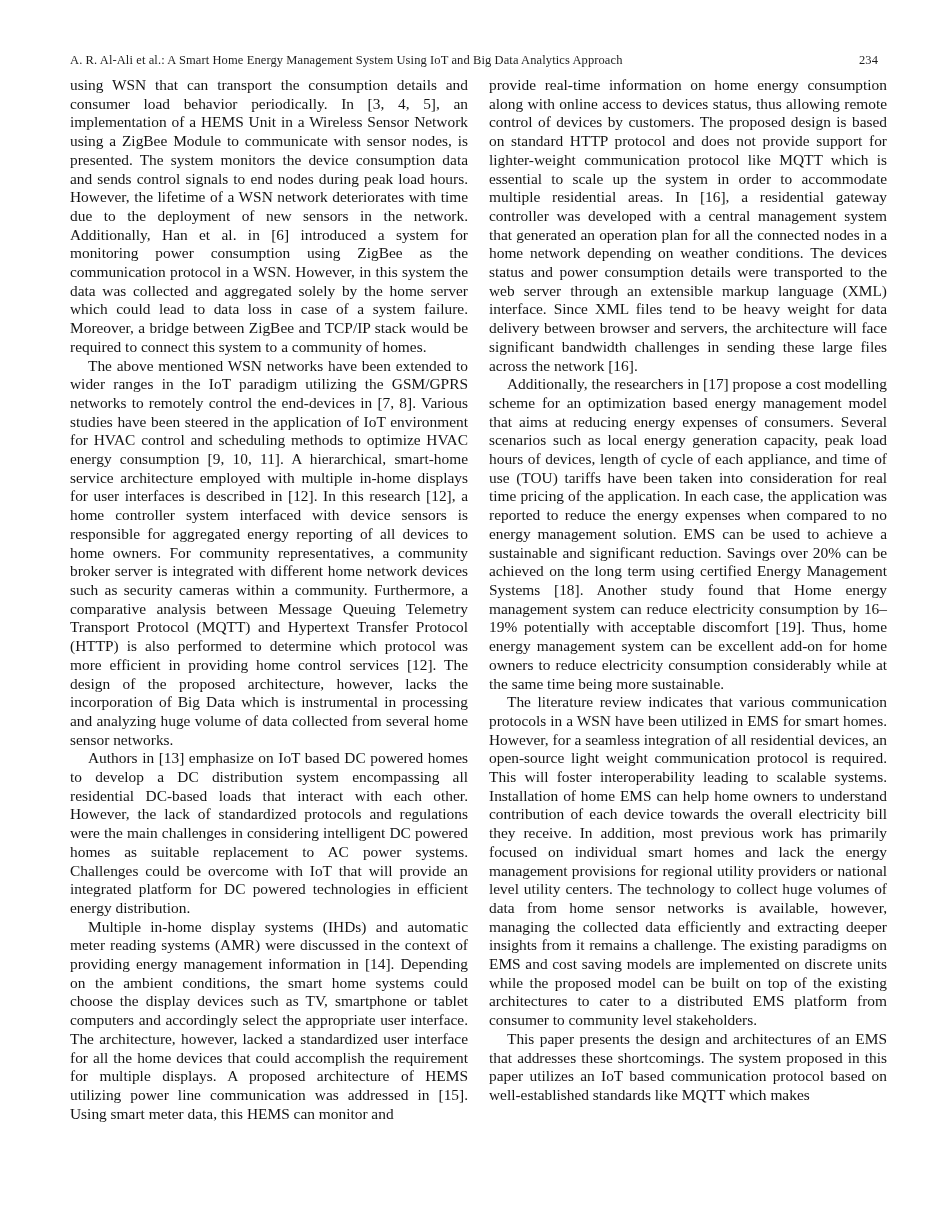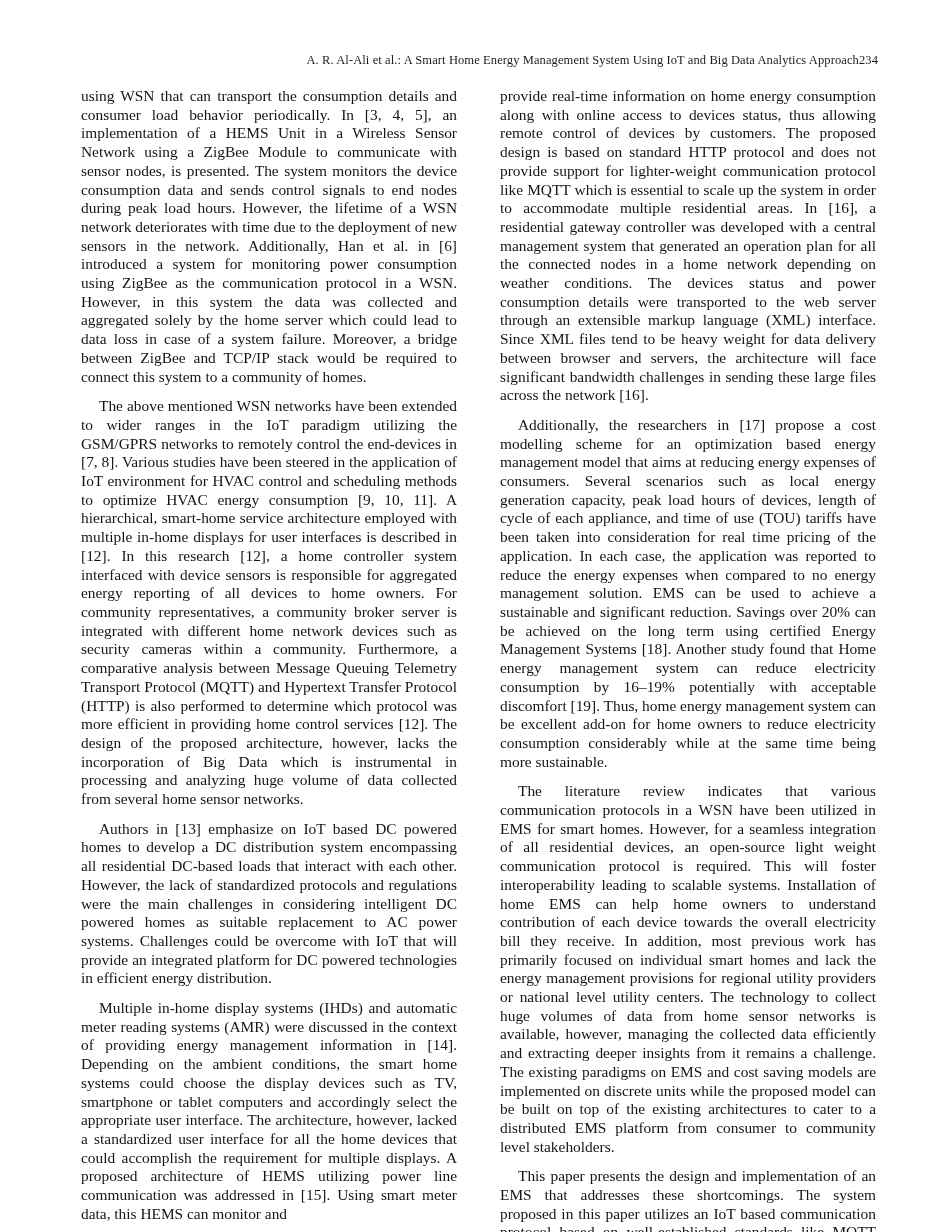--- a/index.html
+++ b/index.html
@@ -15,21 +15,21 @@
     color: #161616;
     font-family: "Liberation Serif", serif;
     overflow: hidden;
   }
   .running-header {
     position: absolute;
     top: 53px;
     left: 70px;
     width: 808px;
     display: flex;
-    justify-content: flex-end;
+    justify-content: space-between;
     align-items: baseline;
     font-size: 12.5px;
     letter-spacing: 0.1px;
     color: #1c1c1c;
   }
   .body-columns {
     position: absolute;
     top: 76px;
     left: 70px;
     width: 818px;
@@ -37,21 +37,21 @@
     gap: 21px;
   }
   .col {
     width: 398px;
     font-size: 15.4px;
     line-height: 18.7px;
     text-align: justify;
     color: #141414;
   }
   .col p {
-    margin: 11px;
+    margin: 0;
     text-indent: 18px;
   }
   .col p.no-indent {
     text-indent: 0;
   }
 </style>
 </head>
 <body>
 
 <div class="page">
@@ -67,18 +67,18 @@
       <p class="no-indent">using WSN that can transport the consumption details and consumer load behavior periodically. In [3, 4, 5], an implementation of a HEMS Unit in a Wireless Sensor Network using a ZigBee Module to communicate with sensor nodes, is presented. The system monitors the device consumption data and sends control signals to end nodes during peak load hours. However, the lifetime of a WSN network deteriorates with time due to the deployment of new sensors in the network. Additionally, Han et al. in [6] introduced a system for monitoring power consumption using ZigBee as the communication protocol in a WSN. However, in this system the data was collected and aggregated solely by the home server which could lead to data loss in case of a system failure. Moreover, a bridge between ZigBee and TCP/IP stack would be required to connect this system to a community of homes.</p>
       <p>The above mentioned WSN networks have been extended to wider ranges in the IoT paradigm utilizing the GSM/GPRS networks to remotely control the end-devices in [7, 8]. Various studies have been steered in the application of IoT environment for HVAC control and scheduling methods to optimize HVAC energy consumption [9, 10, 11]. A hierarchical, smart-home service architecture employed with multiple in-home displays for user interfaces is described in [12]. In this research [12], a home controller system interfaced with device sensors is responsible for aggregated energy reporting of all devices to home owners. For community representatives, a community broker server is integrated with different home network devices such as security cameras within a community. Furthermore, a comparative analysis between Message Queuing Telemetry Transport Protocol (MQTT) and Hypertext Transfer Protocol (HTTP) is also performed to determine which protocol was more efficient in providing home control services [12]. The design of the proposed architecture, however, lacks the incorporation of Big Data which is instrumental in processing and analyzing huge volume of data collected from several home sensor networks.</p>
       <p>Authors in [13] emphasize on IoT based DC powered homes to develop a DC distribution system encompassing all residential DC-based loads that interact with each other. However, the lack of standardized protocols and regulations were the main challenges in considering intelligent DC powered homes as suitable replacement to AC power systems. Challenges could be overcome with IoT that will provide an integrated platform for DC powered technologies in efficient energy distribution.</p>
       <p>Multiple in-home display systems (IHDs) and automatic meter reading systems (AMR) were discussed in the context of providing energy management information in [14]. Depending on the ambient conditions, the smart home systems could choose the display devices such as TV, smartphone or tablet computers and accordingly select the appropriate user interface. The architecture, however, lacked a standardized user interface for all the home devices that could accomplish the requirement for multiple displays. A proposed architecture of HEMS utilizing power line communication was addressed in [15]. Using smart meter data, this HEMS can monitor and</p>
     </div>
 
     <div class="col">
       <p class="no-indent">provide real-time information on home energy consumption along with online access to devices status, thus allowing remote control of devices by customers. The proposed design is based on standard HTTP protocol and does not provide support for lighter-weight communication protocol like MQTT which is essential to scale up the system in order to accommodate multiple residential areas. In [16], a residential gateway controller was developed with a central management system that generated an operation plan for all the connected nodes in a home network depending on weather conditions. The devices status and power consumption details were transported to the web server through an extensible markup language (XML) interface. Since XML files tend to be heavy weight for data delivery between browser and servers, the architecture will face significant bandwidth challenges in sending these large files across the network [16].</p>
       <p>Additionally, the researchers in [17] propose a cost modelling scheme for an optimization based energy management model that aims at reducing energy expenses of consumers. Several scenarios such as local energy generation capacity, peak load hours of devices, length of cycle of each appliance, and time of use (TOU) tariffs have been taken into consideration for real time pricing of the application. In each case, the application was reported to reduce the energy expenses when compared to no energy management solution. EMS can be used to achieve a sustainable and significant reduction. Savings over 20% can be achieved on the long term using certified Energy Management Systems [18]. Another study found that Home energy management system can reduce electricity consumption by 16–19% potentially with acceptable discomfort [19]. Thus, home energy management system can be excellent add-on for home owners to reduce electricity consumption considerably while at the same time being more sustainable.</p>
       <p>The literature review indicates that various communication protocols in a WSN have been utilized in EMS for smart homes. However, for a seamless integration of all residential devices, an open-source light weight communication protocol is required. This will foster interoperability leading to scalable systems. Installation of home EMS can help home owners to understand contribution of each device towards the overall electricity bill they receive. In addition, most previous work has primarily focused on individual smart homes and lack the energy management provisions for regional utility providers or national level utility centers. The technology to collect huge volumes of data from home sensor networks is available, however, managing the collected data efficiently and extracting deeper insights from it remains a challenge. The existing paradigms on EMS and cost saving models are implemented on discrete units while the proposed model can be built on top of the existing architectures to cater to a distributed EMS platform from consumer to community level stakeholders.</p>
-      <p>This paper presents the design and implementation of an EMS that addresses these shortcomings. The system proposed in this paper utilizes an IoT based communication protocol based on well-established standards like MQTT which makes</p>
+      <p>This paper presents the design and architectures of an EMS that addresses these shortcomings. The system proposed in this paper utilizes an IoT based communication protocol based on well-established standards like MQTT which makes</p>
     </div>
 
   </div>
 
 </div>
 
 </body></html>

